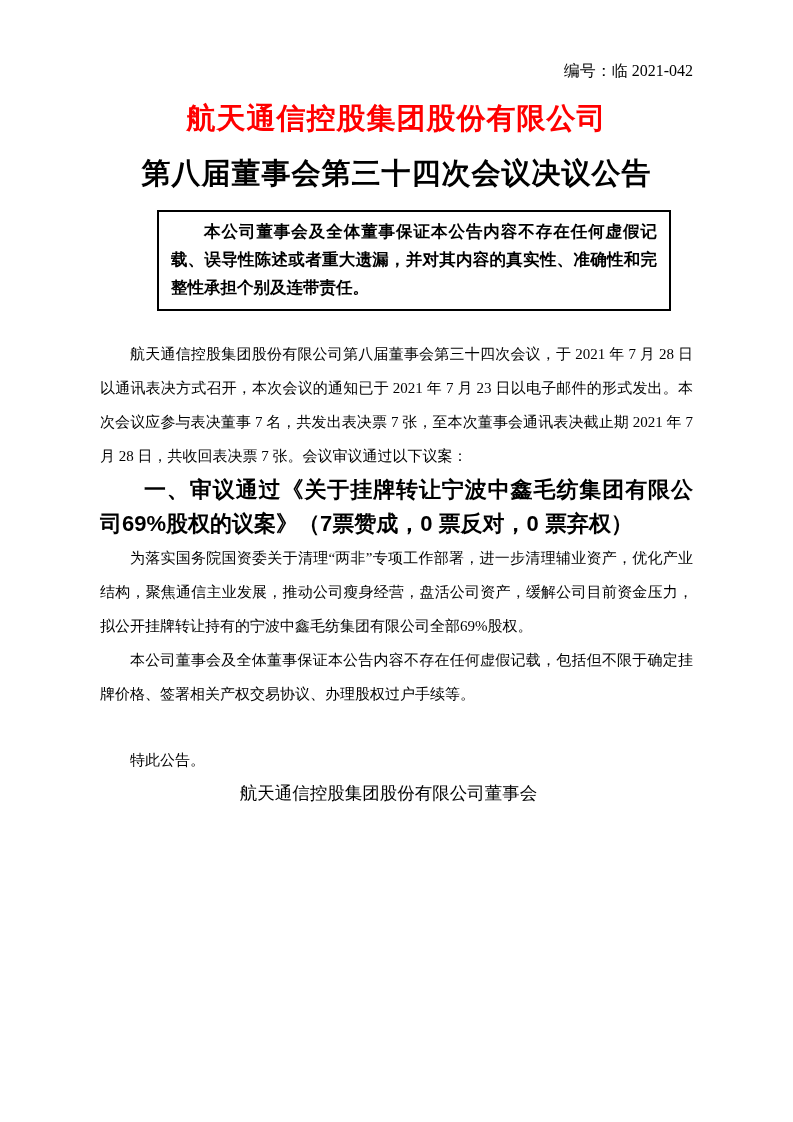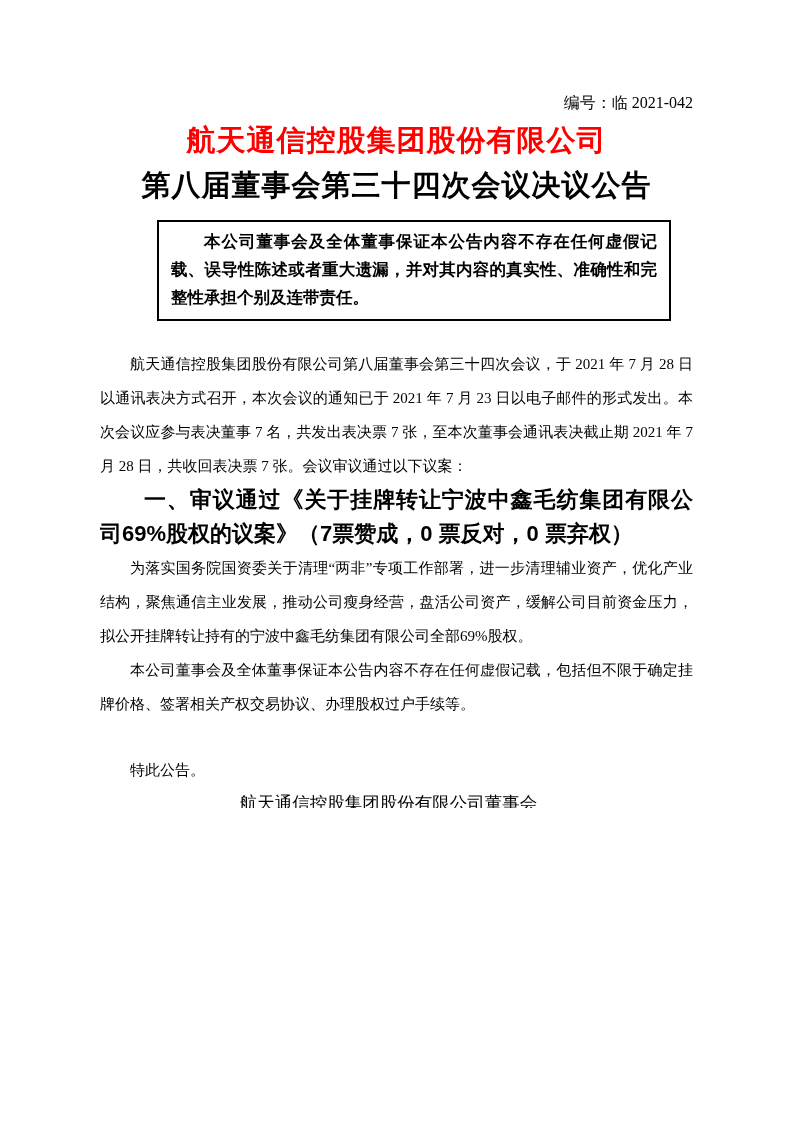--- a/index.html
+++ b/index.html
@@ -7,37 +7,37 @@
     padding: 0;
     background: #ffffff;
   }
   .page {
     position: relative;
     width: 793px;
     height: 808px;
     margin: 0 auto;
     background: #ffffff;
     box-sizing: border-box;
-    padding: 92px 100px 0 100px;
+    padding: 60px 100px 0 100px;
     font-family: "Liberation Serif", "DejaVu Serif", serif;
     color: #000000;
     overflow: hidden;
   }
   .doc-number {
     text-align: right;
     font-size: 16px;
     line-height: 22px;
     margin: 0 0 8px 0;
   }
   .doc-title {
     text-align: center;
     font-size: 29px;
     line-height: 37px;
     font-weight: bold;
-    margin: 8px;
+    margin: 18px;
     letter-spacing: 1px;
   }
   .disclaimer-box {
     border: 2px solid #000000;
     margin: 16px 22px 0 57px;
     padding: 5px 12px 8px 12px;
     font-family: "Liberation Sans", "DejaVu Sans", sans-serif;
     font-weight: bold;
     font-size: 16.5px;
     line-height: 28px;

